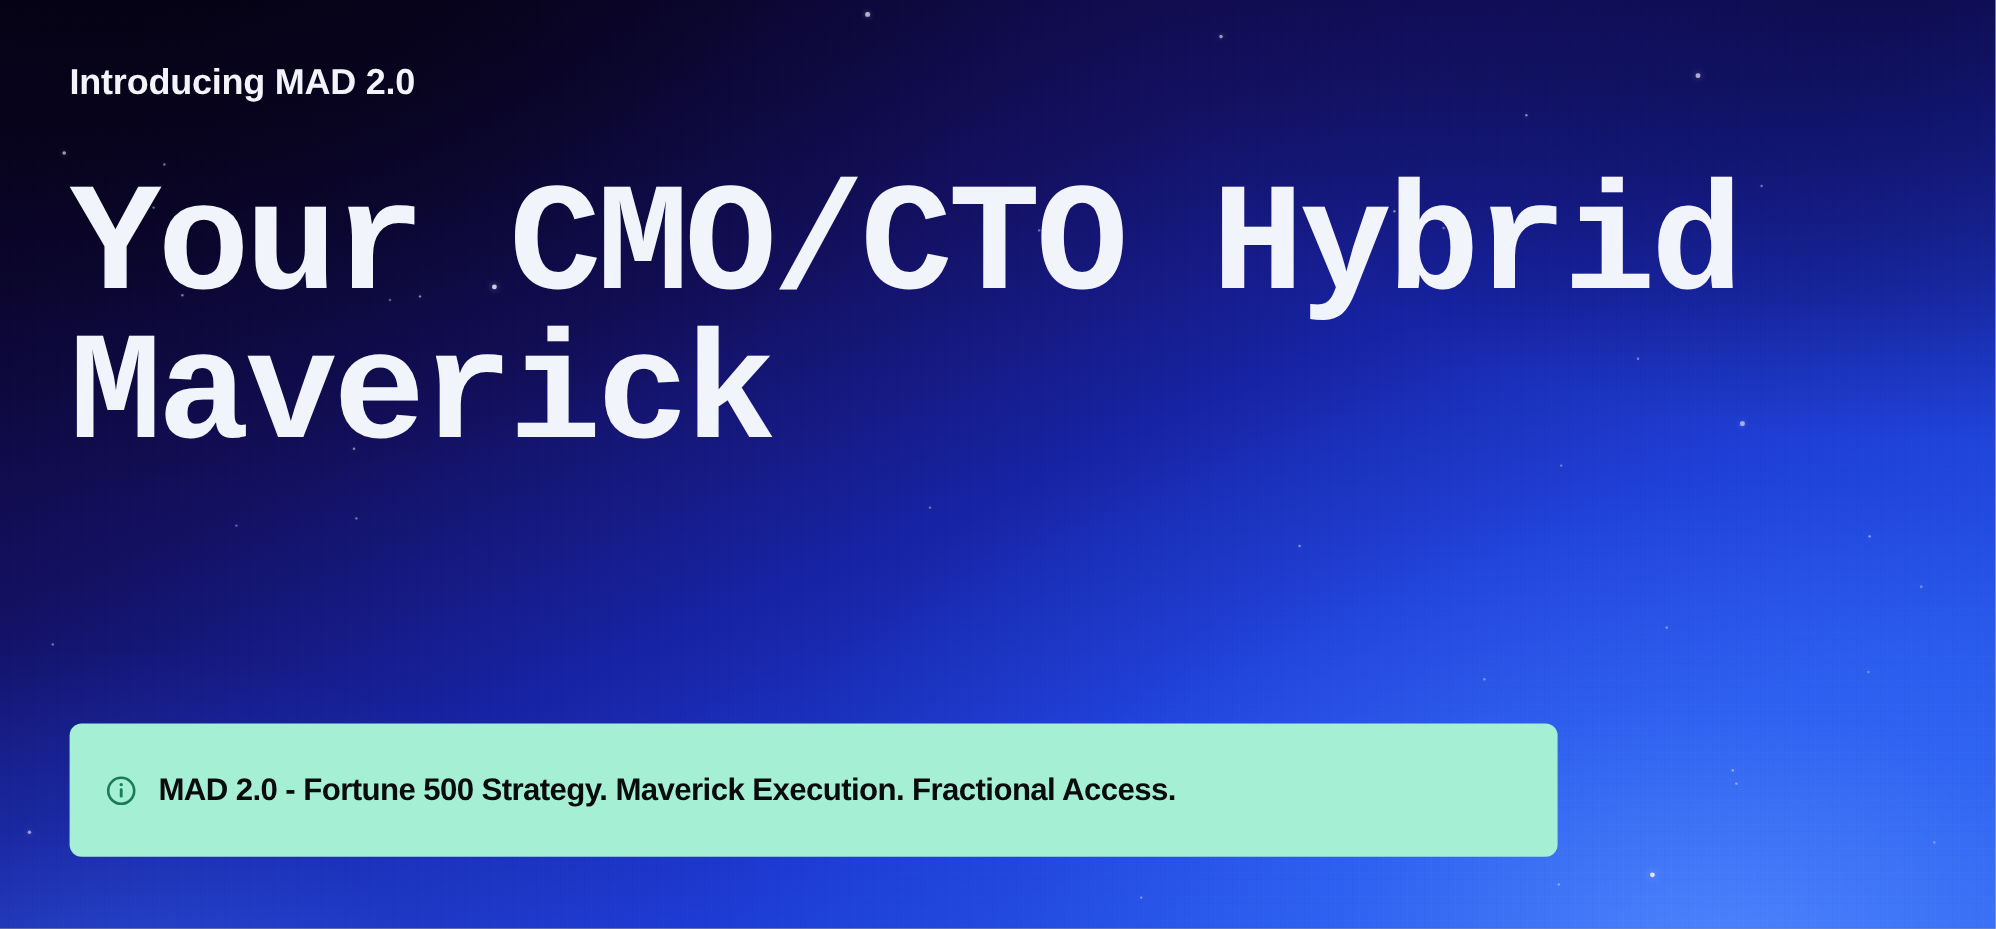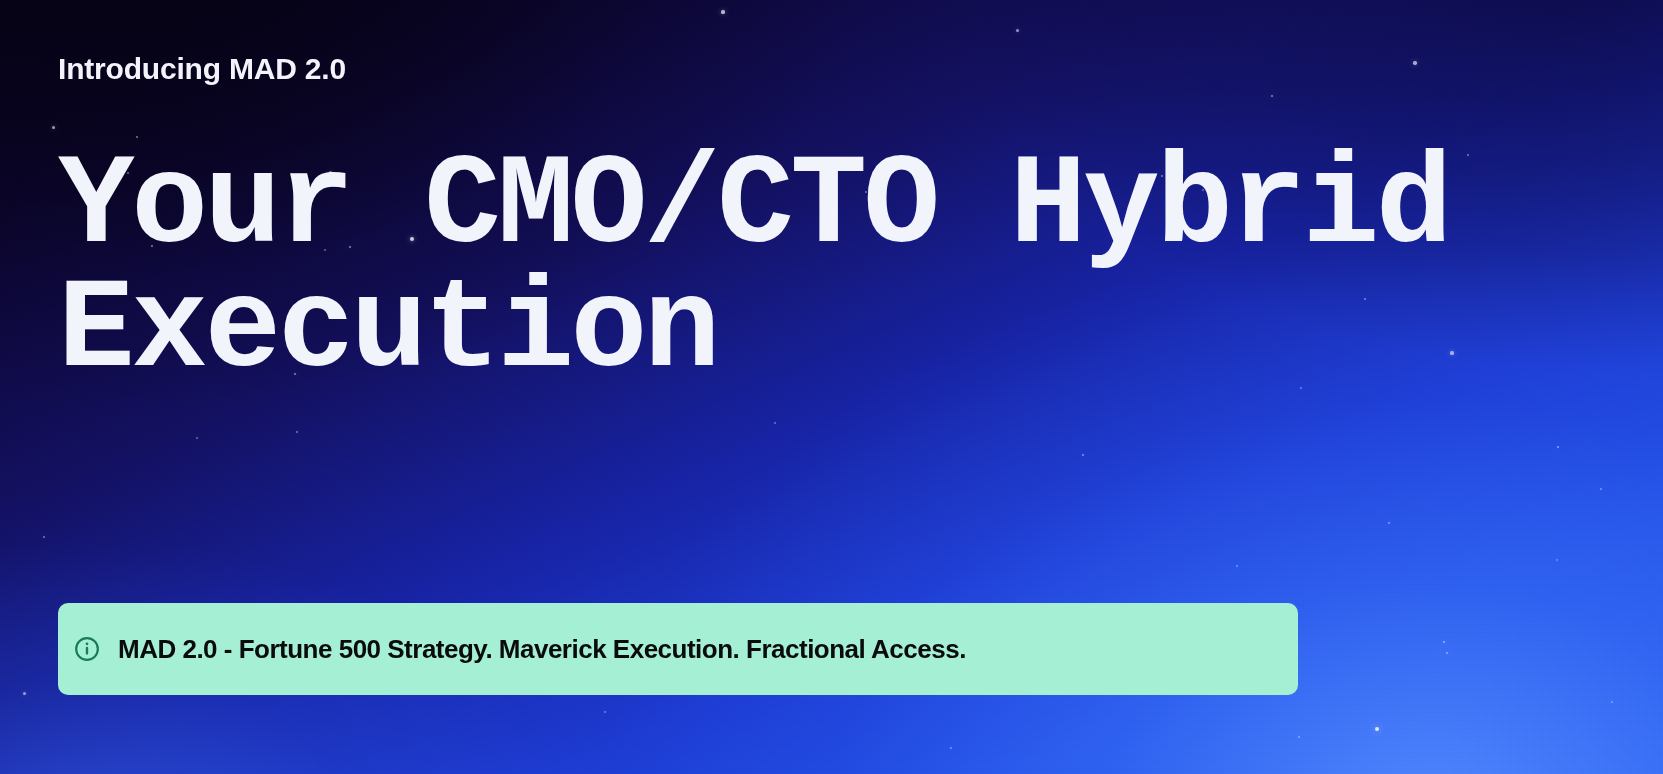--- a/index.html
+++ b/index.html
@@ -115,26 +115,26 @@
     font-family:Liberation Mono, monospace;
   }
   .headline-line { display:block; white-space:nowrap; }
 
   
   .callout {
     position:absolute;
     left:58px;
     top:603px;
     width:1240px;
-    height:92px;
+    height:111px;
     background:#A5EFD5;
     border-radius:10px;
     display:flex;
     align-items:center;
-    padding:0 0 0 16px;
+    padding:0 0 0 30px;
   }
 
   .info-icon {
     flex:0 0 auto;
     width:26px;
     height:26px;
     margin-right:18px;
     display:block;
   }
 
@@ -200,21 +200,21 @@
       <div class="star" style="left: 949.8px; top: 746.8px; width: 2.4px; height: 2.4px; opacity: 0.45; box-shadow: rgba(225, 228, 255, 0.32) 0px 0px 3.6px;"></div>
       <div class="star" style="left: 1610.9px; top: 700.9px; width: 2.2px; height: 2.2px; opacity: 0.38; box-shadow: rgba(225, 228, 255, 0.27) 0px 0px 3.3px;"></div>
     </div>
 
   <div class="content">
 
     <div class="eyebrow">Introducing MAD 2.0</div>
 
     <h1 class="headline">
       <span class="headline-line">Your CMO/CTO Hybrid</span>
-      <span class="headline-line">Execution</span>
+      <span class="headline-line">Maverick</span>
     </h1>
 
   </div>
 
   <div class="callout">
     <svg class="info-icon" viewBox="0 0 24 24">
       <circle cx="12" cy="12" r="10" fill="none" stroke="#1B7A5A" stroke-width="2"></circle>
       <circle cx="12" cy="7.2" r="1.25" fill="#1B7A5A"></circle>
       <rect x="10.9" y="10" width="2.2" height="7.2" rx="1.05" fill="#1B7A5A"></rect>
     </svg>

